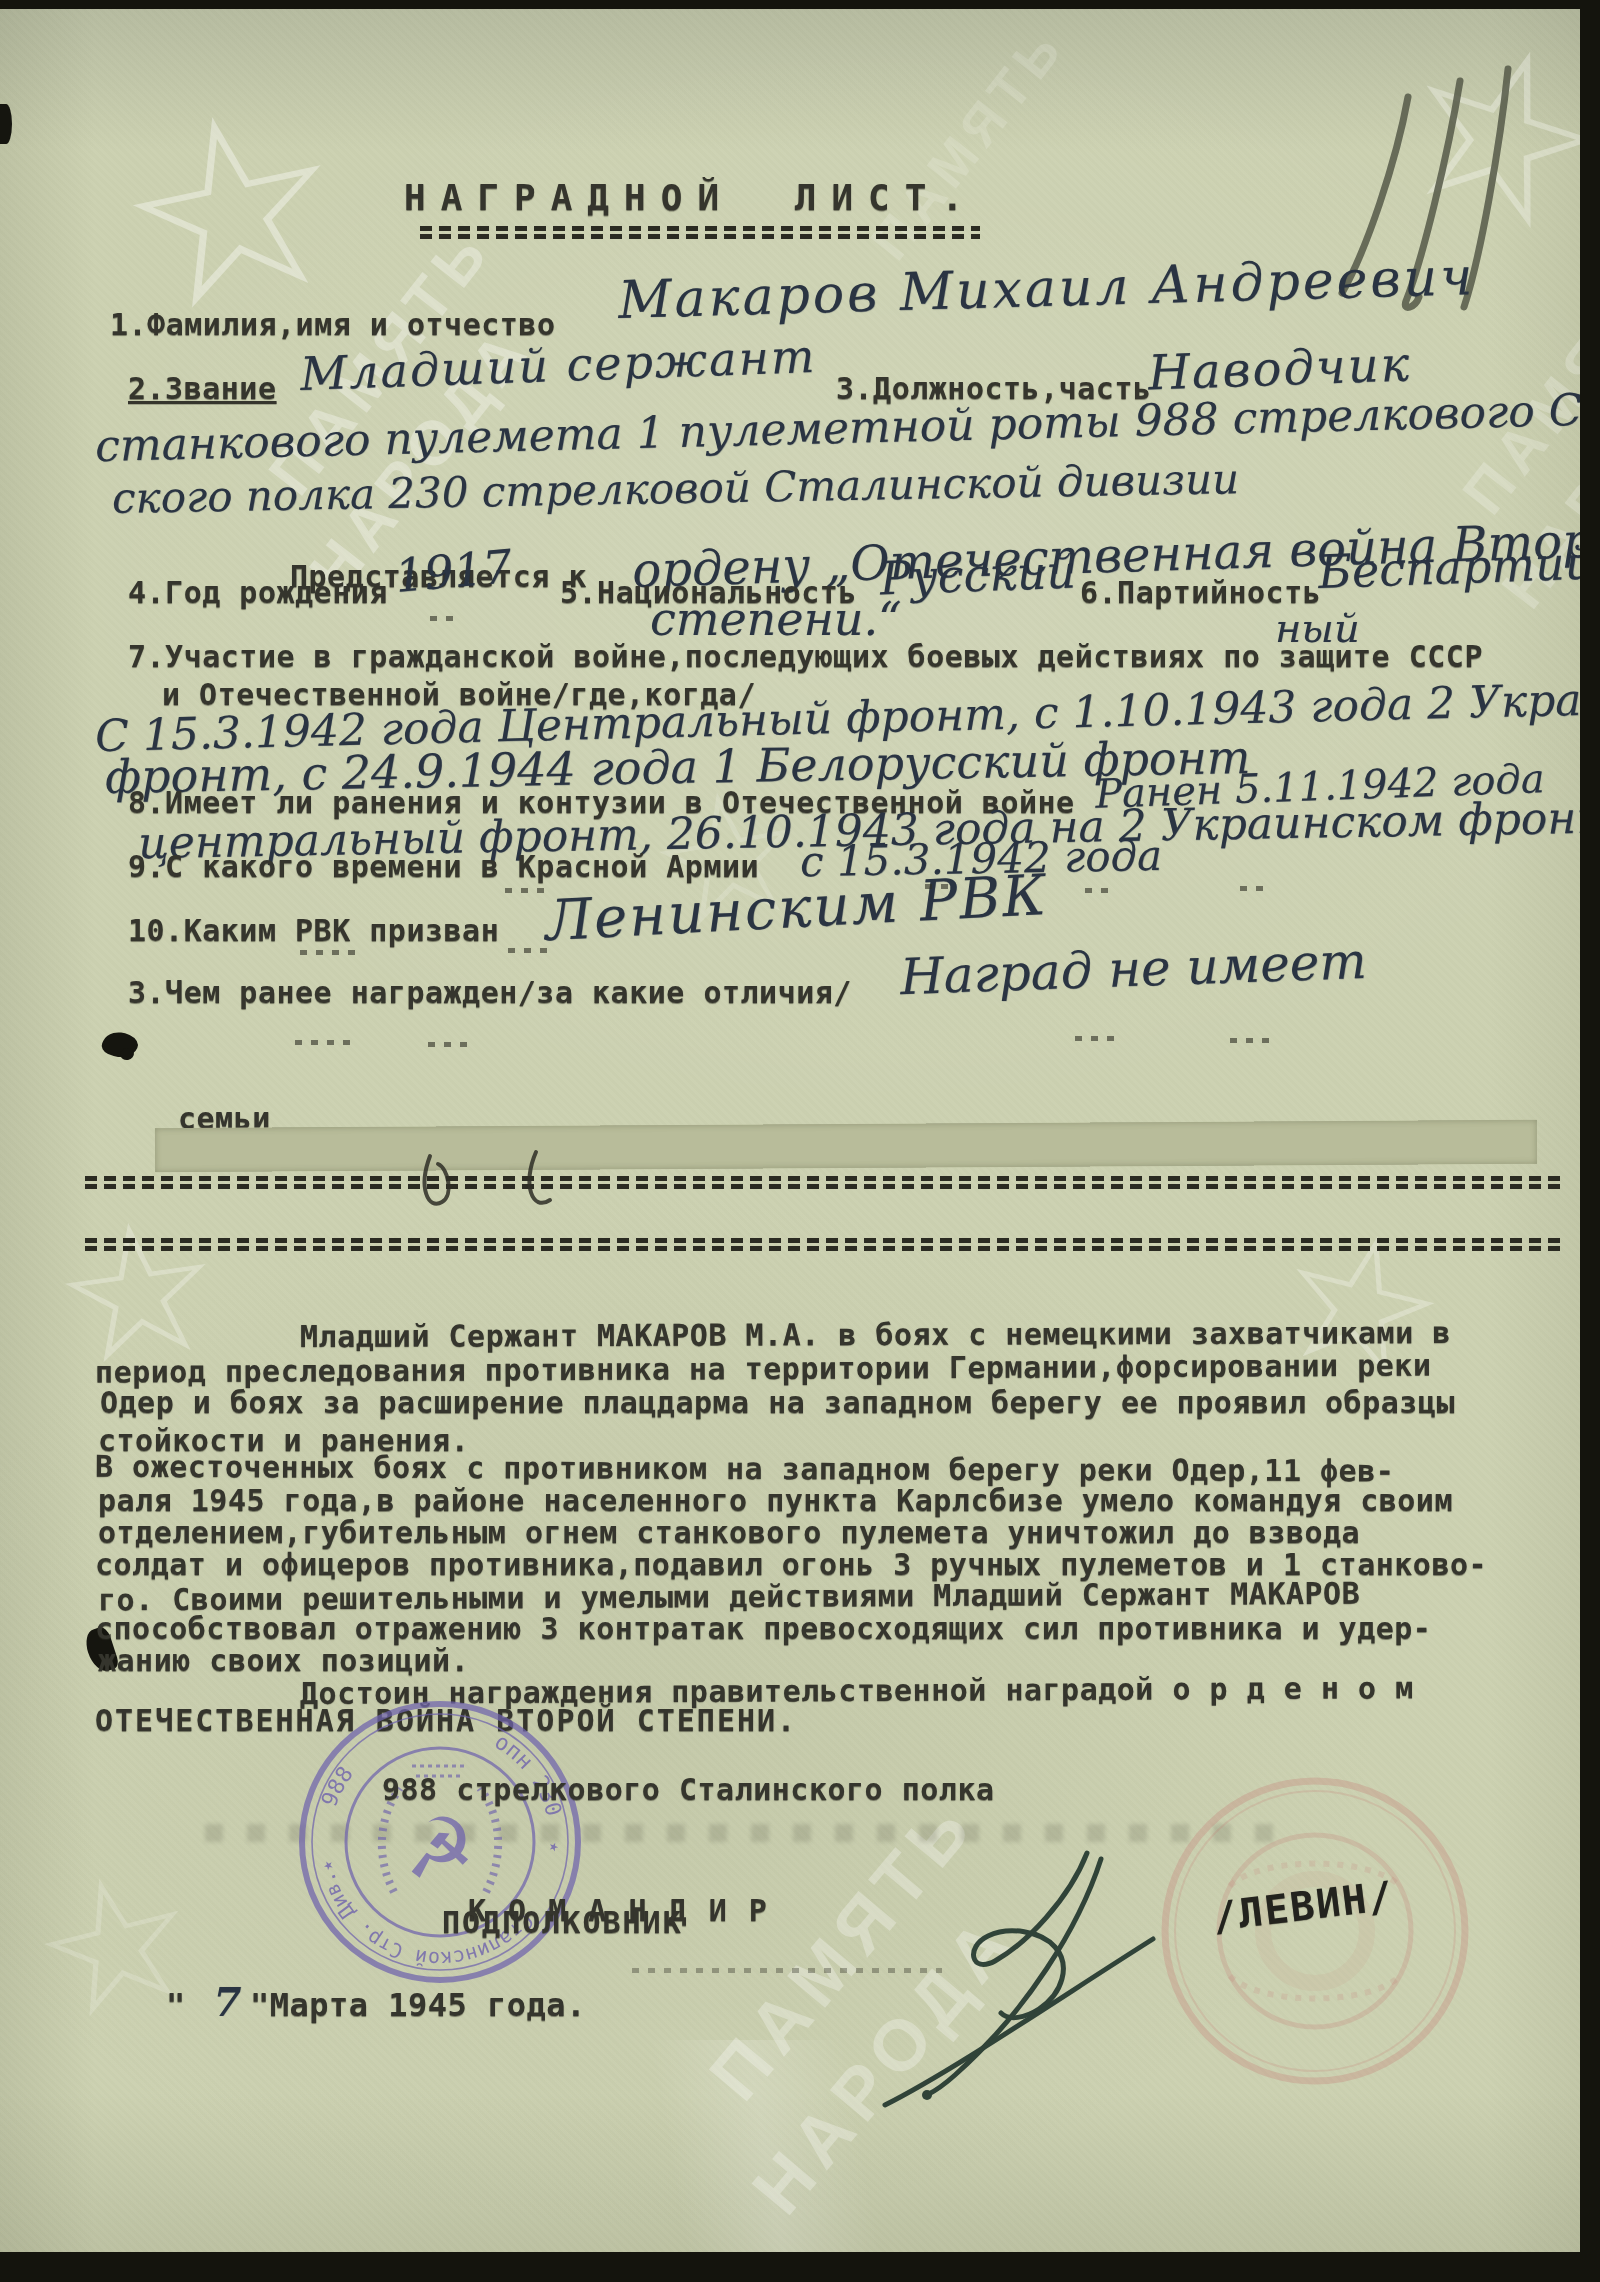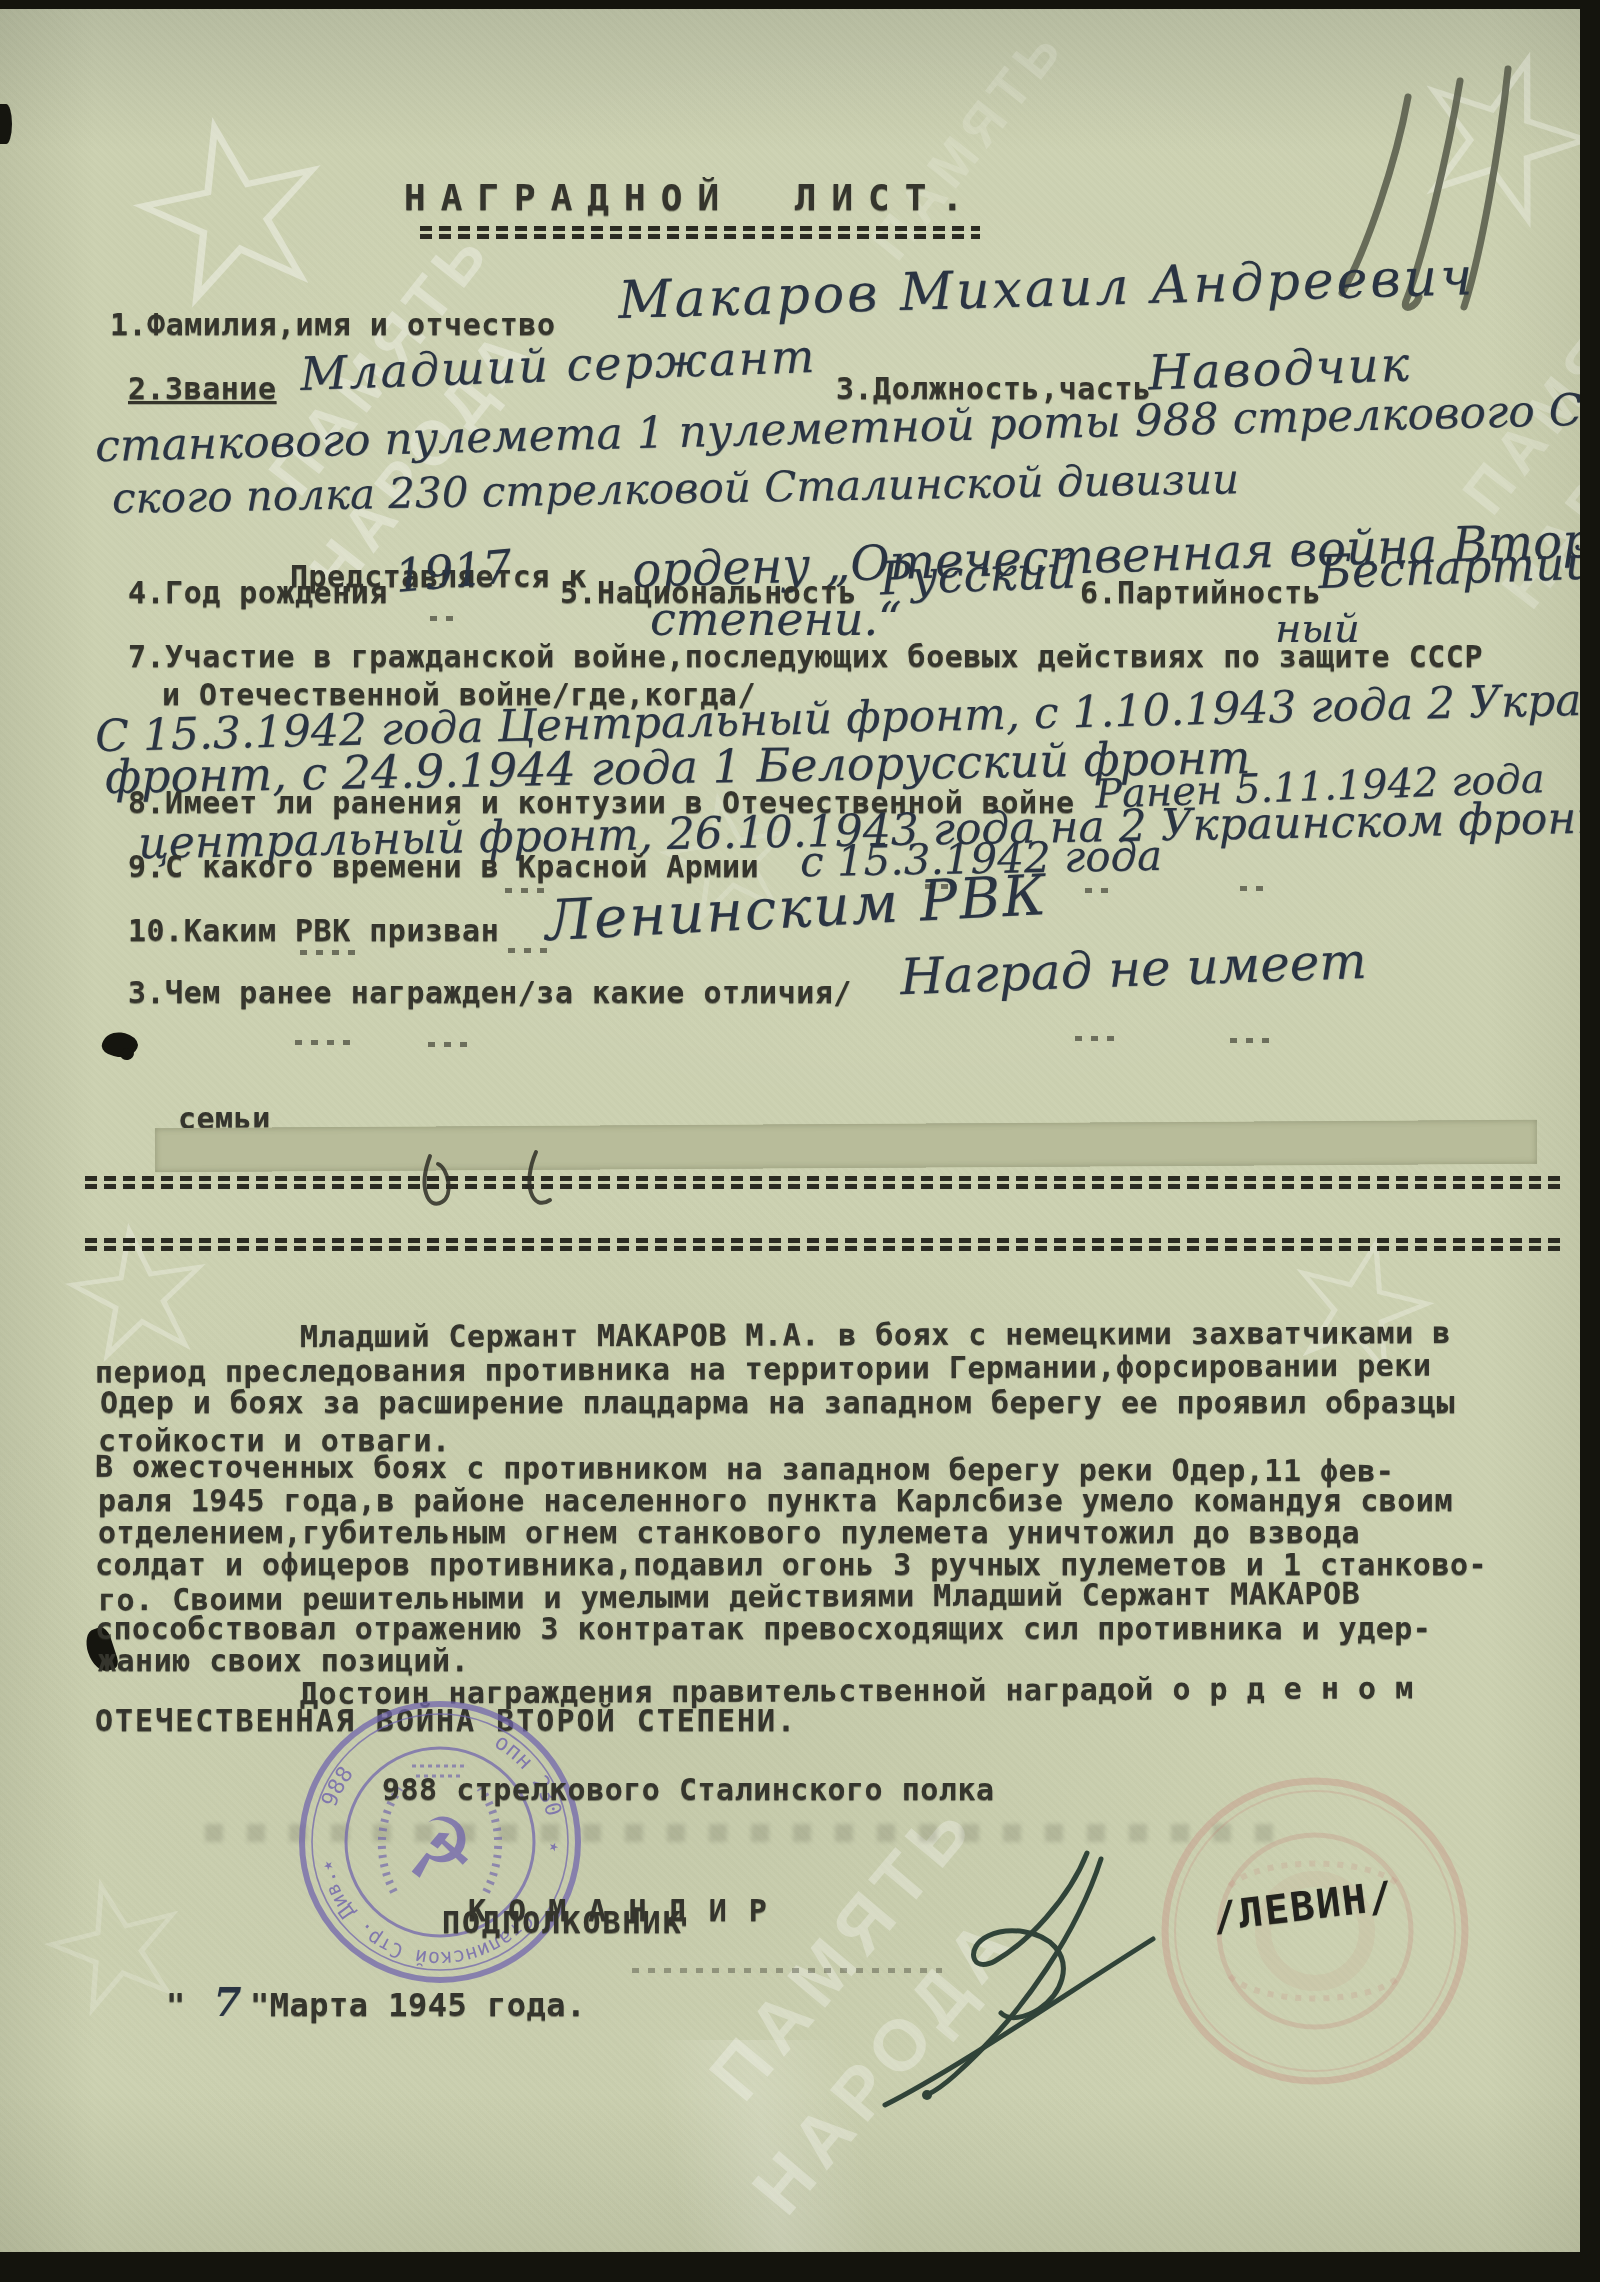--- a/index.html
+++ b/index.html
@@ -147,21 +147,21 @@
   <svg style="left:408px;top:1148px;" width="190" height="80" viewBox="0 0 190 80">
     <g fill="none" stroke="#2e2e26" stroke-width="4" stroke-linecap="round" opacity=".85">
       <path d="M22,8 C10,40 20,62 34,54 C46,47 40,20 30,16"></path>
       <path d="M128,4 C114,36 124,64 142,52"></path>
     </g>
   </svg>
 
   <div class="t" style="left:300px;top:1318px;transform:rotate(-.2deg);">Младший Сержант МАКАРОВ М.А. в боях с немецкими захватчиками  в</div>
   <div class="t" style="left:95px;top:1352px;transform:rotate(-.3deg);">период преследования противника  на территории Германии,форсировании реки</div>
   <div class="t" style="left:100px;top:1386px;">Одер и боях за расширение плацдарма на западном берегу ее проявил образцы</div>
-  <div class="t" style="left:98px;top:1424px;">стойкости и отваги.</div>
+  <div class="t" style="left:98px;top:1424px;">стойкости и ранения.</div>
   <div class="t" style="left:95px;top:1452px;transform:rotate(.2deg);">В ожесточенных боях с противником на западном берегу реки Одер,11 фев-</div>
   <div class="t" style="left:98px;top:1484px;">раля 1945 года,в районе населенного пункта Карлсбизе умело командуя своим</div>
   <div class="t" style="left:98px;top:1516px;">отделением,губительным огнем станкового пулемета уничтожил до взвода</div>
   <div class="t" style="left:95px;top:1548px;">солдат и офицеров противника,подавил огонь 3 ручных пулеметов и 1 станково-</div>
   <div class="t" style="left:98px;top:1580px;transform:rotate(-.3deg);">го.  Своими решительными и умелыми действиями Младший Сержант МАКАРОВ</div>
   <div class="t" style="left:95px;top:1612px;">способствовал отражению 3 контратак превосходящих сил противника и удер-</div>
   <div class="t" style="left:98px;top:1644px;">жанию своих позиций.</div>
   <div class="t" style="left:300px;top:1674px;transform:rotate(-.3deg);">Достоин награждения правительственной наградой о р д е н о м</div>
   <div class="t" style="left:95px;top:1704px;letter-spacing:2px;">ОТЕЧЕСТВЕННАЯ ВОЙНА ВТОРОЙ СТЕПЕНИ.</div>
 

